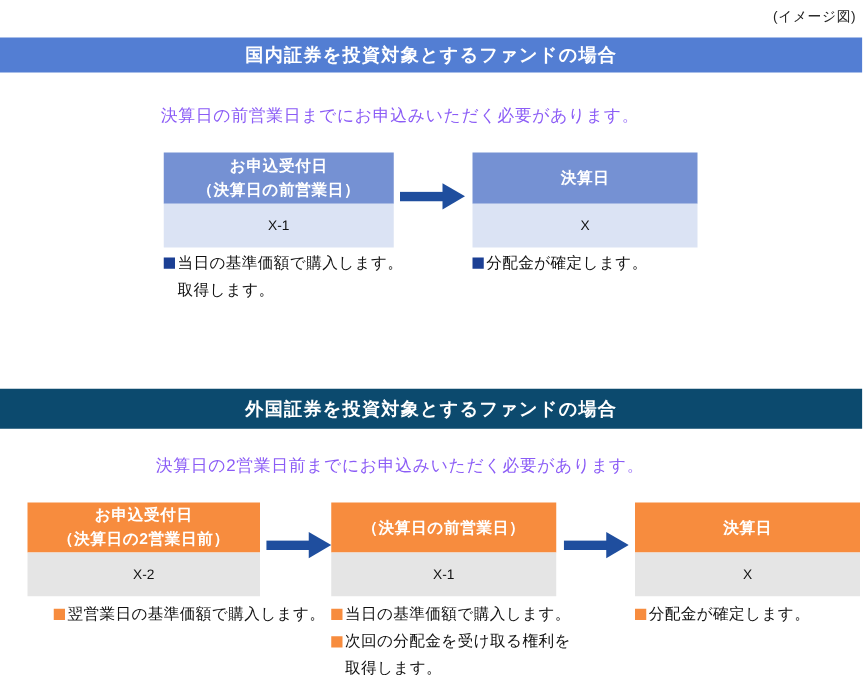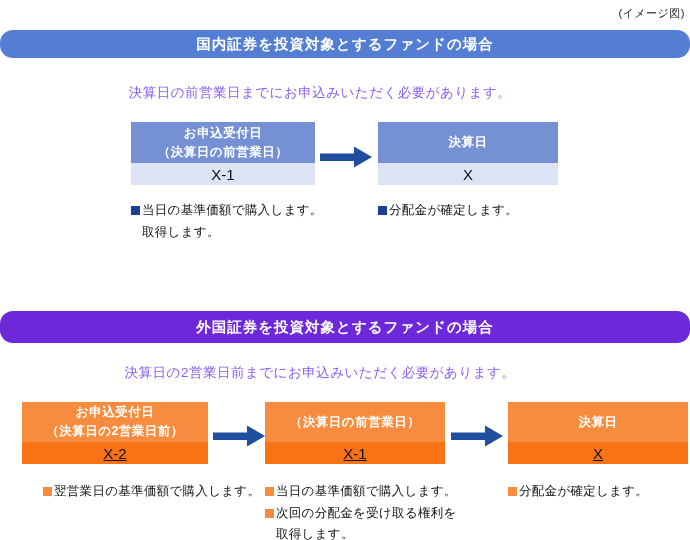--- a/index.html
+++ b/index.html
@@ -4,42 +4,42 @@
 <style>
   html,body{margin:0;padding:0;background:#ffffff;}
   .page{
     position:relative;width:690px;height:540px;background:#ffffff;overflow:hidden;
     font-family:"Liberation Sans","DejaVu Sans",sans-serif;color:#1a1a1a;
   }
   .img-note{
     position:absolute;top:6px;right:5px;font-size:11px;color:#222;letter-spacing:0.5px;
   }
   .bar{
-    position:absolute;left:0;width:690px;display:flex;align-items:center;justify-content:center;border-radius:13px;
+    position:absolute;left:0;width:690px;display:flex;align-items:center;justify-content:center;
   }
   .bar span{color:#ffffff;font-weight:bold;font-size:14.5px;letter-spacing:1px;}
   .bar-blue{top:30px;height:28px;background:#537ED3;}
-  .bar-orange{top:311px;height:32px;background:#6d28d9;}
+  .bar-orange{top:311px;height:32px;background:#0c4a6e;}
   .instruction{
     position:absolute;left:0;width:640px;text-align:center;font-size:13.5px;color:#8b5cf6;
     letter-spacing:0.5px;
   }
   .box{position:absolute;}
   .box-header{
     display:flex;flex-direction:column;align-items:center;justify-content:center;
     color:#ffffff;font-weight:bold;font-size:12.5px;line-height:1.5;letter-spacing:0.5px;
   }
   .blue .box-header{background:#7591D3;height:41px;}
   .orange .box-header{background:#F78C3E;height:40px;}
   .box-body{
-    display:flex;align-items:center;justify-content:center;height:22px;
-    font-size:15px;color:#111;
+    display:flex;align-items:center;justify-content:center;height:35px;
+    font-size:11px;color:#111;
   }
   .blue .box-body{background:#DBE3F4;}
-  .orange .box-body{background:#f97316;text-decoration:underline;}
+  .orange .box-body{background:#e5e5e5;}
   .arrow{position:absolute;width:52px;height:24px;}
   .notes{position:absolute;font-size:12.5px;color:#111;letter-spacing:0.3px;}
   .note-line{display:flex;align-items:flex-start;line-height:21.5px;white-space:nowrap;}
   .sq{width:9px;height:9px;display:inline-block;margin:6px 2px 0 0;flex:0 0 auto;}
   .sq-blue{background:#1B3F94;}
   .sq-orange{background:#F78C3E;}
   .note-line.cont{padding-left:11px;}
 </style>
 </head>
 <body>

